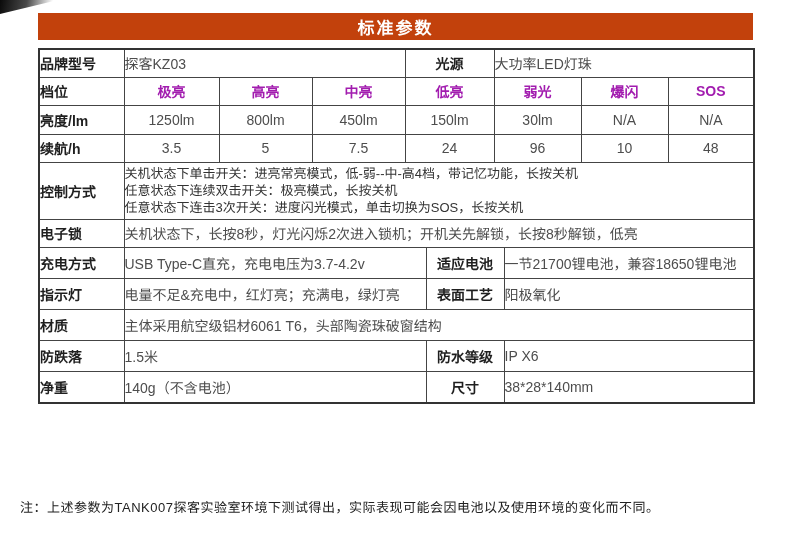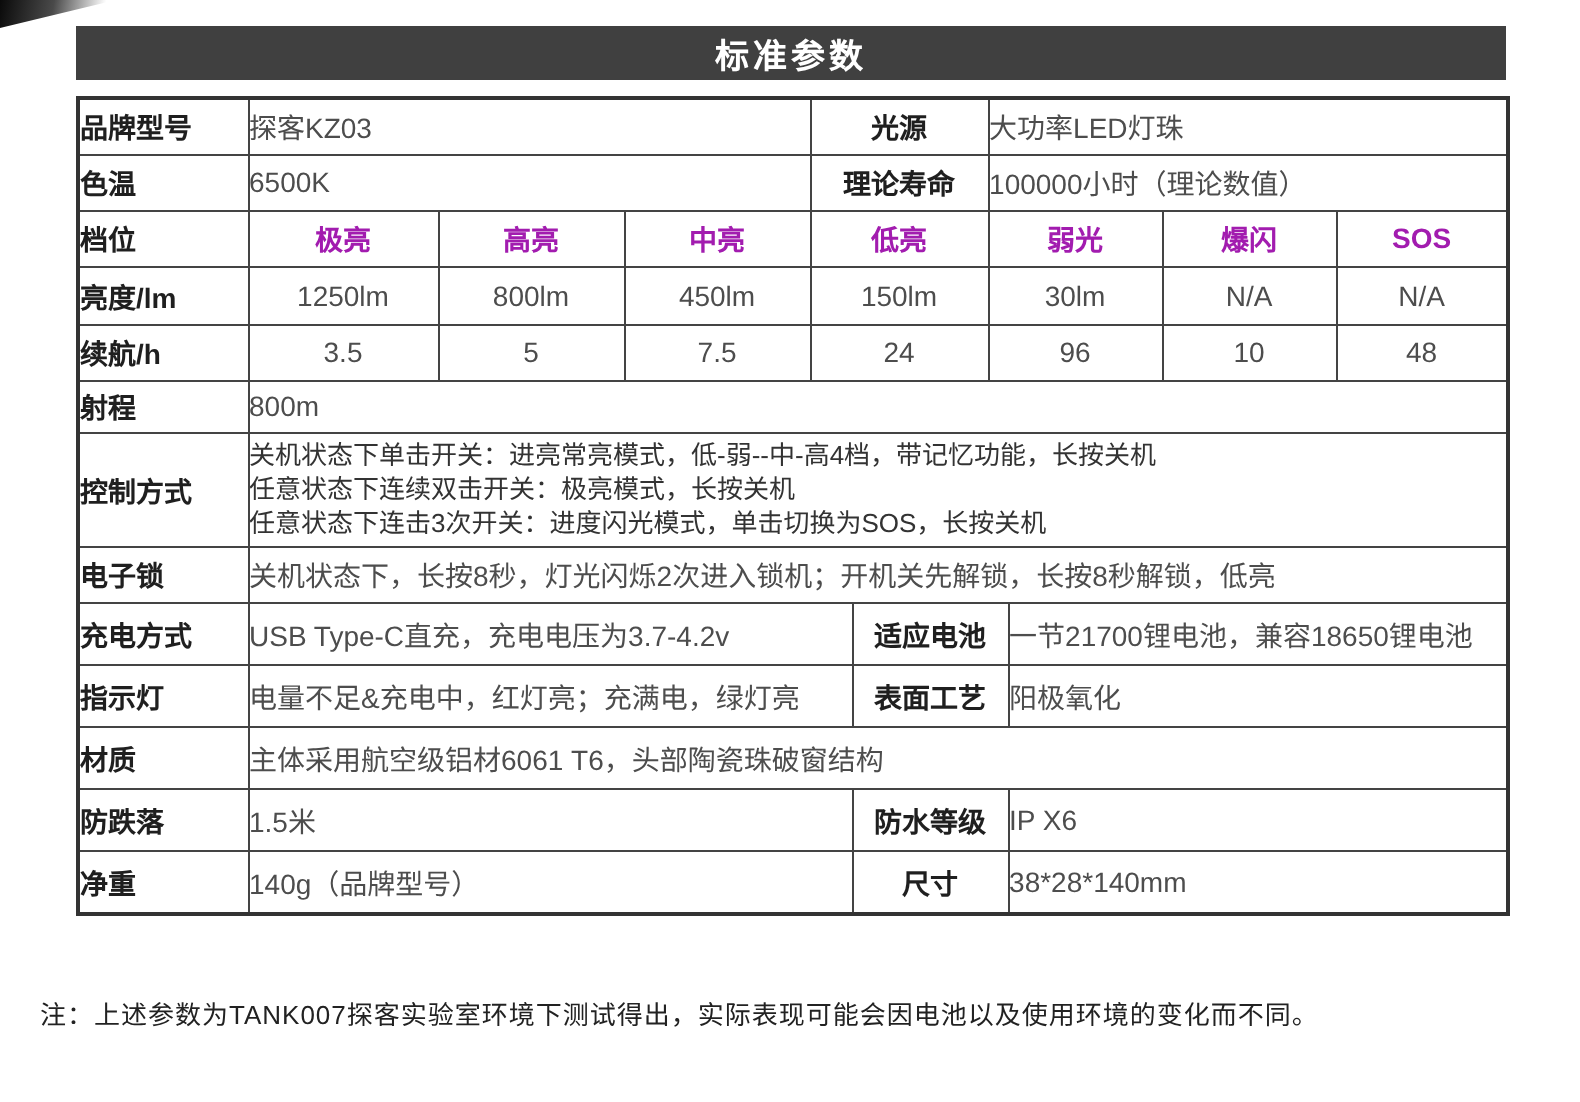--- a/index.html
+++ b/index.html
@@ -12,21 +12,21 @@
   }
   .corner-wedge {
     position: absolute; left: 0; top: 0;
     width: 58px; height: 14px;
     background: linear-gradient(100deg, #0a0a0a 0%, #4a4a4a 45%, rgba(255,255,255,0) 88%);
     clip-path: polygon(0 0, 100% 0, 0 100%);
   }
   .header-bar {
     position: absolute; left: 38px; top: 13px;
     width: 715px; height: 27px;
-    background: #404040; color: #ffffff;
+    background: #c2410c; color: #ffffff;
     display: flex; align-items: center; justify-content: center;
     font-size: 17px; font-weight: bold; letter-spacing: 2px;
   }
   table.spec {
     position: absolute; left: 38px; top: 48px;
     width: 715px; border-collapse: collapse; table-layout: fixed;
     border: 2px solid #333;
   }
   table.spec td {
     border: 1px solid #444;
@@ -70,26 +70,20 @@
   </colgroup>
 
   <tbody>
       <tr style="height:28px">
     <td class="lbl">品牌型号</td>
     <td class="val" colspan="3">探客KZ03</td>
     <td class="mid" colspan="2">光源</td>
     <td class="val" colspan="4">大功率LED灯珠</td>
   </tr>
 
-  <tr style="height:28px">
-    <td class="lbl">色温</td>
-    <td class="val" colspan="3">6500K</td>
-    <td class="mid" colspan="2">理论寿命</td>
-    <td class="val" colspan="4">100000小时（理论数值）</td>
-  </tr>
 
   <tr style="height:28px">
     <td class="lbl">档位</td>
     <td class="ctrh">极亮</td>
     <td class="ctrh">高亮</td>
     <td class="ctrh">中亮</td>
     <td class="ctrh" colspan="2">低亮</td>
     <td class="ctrh" colspan="2">弱光</td>
     <td class="ctrh">爆闪</td>
     <td class="ctrh">SOS</td>
@@ -110,24 +104,20 @@
     <td class="lbl">续航/h</td>
     <td class="ctrv">3.5</td>
     <td class="ctrv">5</td>
     <td class="ctrv">7.5</td>
     <td class="ctrv" colspan="2">24</td>
     <td class="ctrv" colspan="2">96</td>
     <td class="ctrv">10</td>
     <td class="ctrv">48</td>
   </tr>
 
-  <tr style="height:26px">
-    <td class="lbl">射程</td>
-    <td class="val" colspan="9">800m</td>
-  </tr>
 
   <tr style="height:57px">
     <td class="lbl">控制方式</td>
     <td class="multiline" colspan="9">
       <div class="ctl-line">关机状态下单击开关：进亮常亮模式，低-弱--中-高4档，带记忆功能，长按关机</div>
       <div class="ctl-line">任意状态下连续双击开关：极亮模式，长按关机</div>
       <div class="ctl-line">任意状态下连击3次开关：进度闪光模式，单击切换为SOS，长按关机</div>
     </td>
   </tr>
 
@@ -157,21 +147,21 @@
 
   <tr style="height:31px">
     <td class="lbl">防跌落</td>
     <td class="val" colspan="4">1.5米</td>
     <td class="mid" colspan="2">防水等级</td>
     <td class="val" colspan="3">IP X6</td>
   </tr>
 
   <tr style="height:32px">
     <td class="lbl">净重</td>
-    <td class="val" colspan="4">140g（品牌型号）</td>
+    <td class="val" colspan="4">140g（不含电池）</td>
     <td class="mid" colspan="2">尺寸</td>
     <td class="val" colspan="3">38*28*140mm</td>
   </tr>
 
 </tbody>
   </table>
 
 <div class="note">注：上述参数为TANK007探客实验室环境下测试得出，实际表现可能会因电池以及使用环境的变化而不同。</div>
 
 </body></html>

